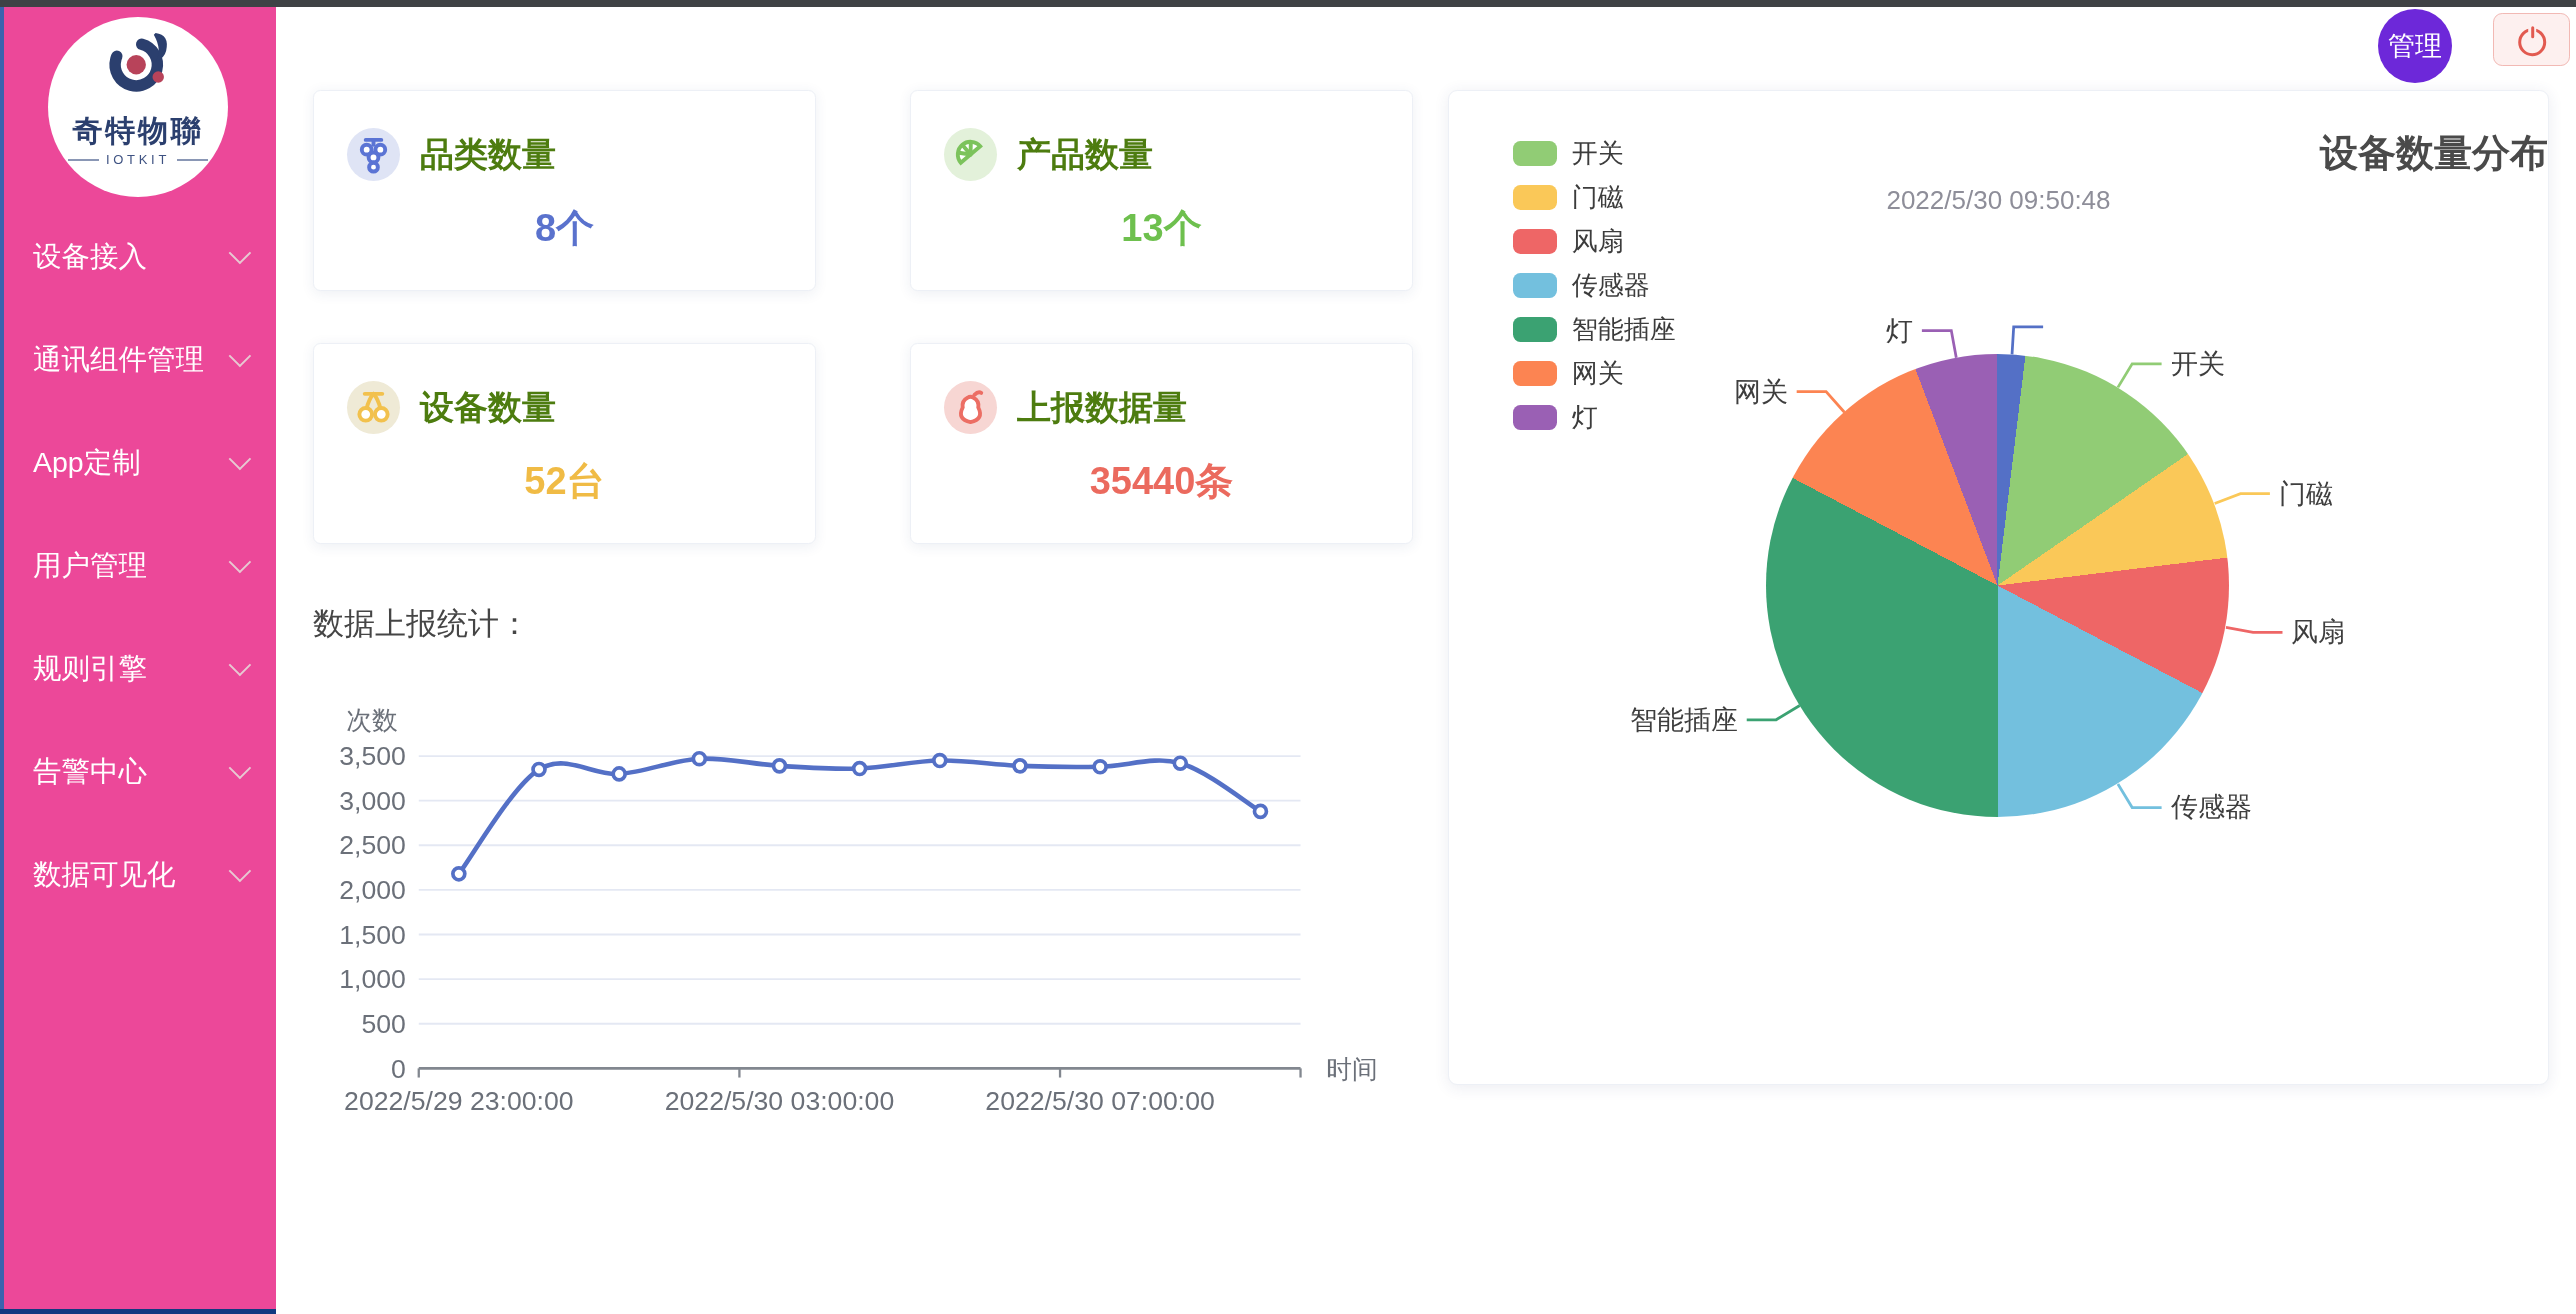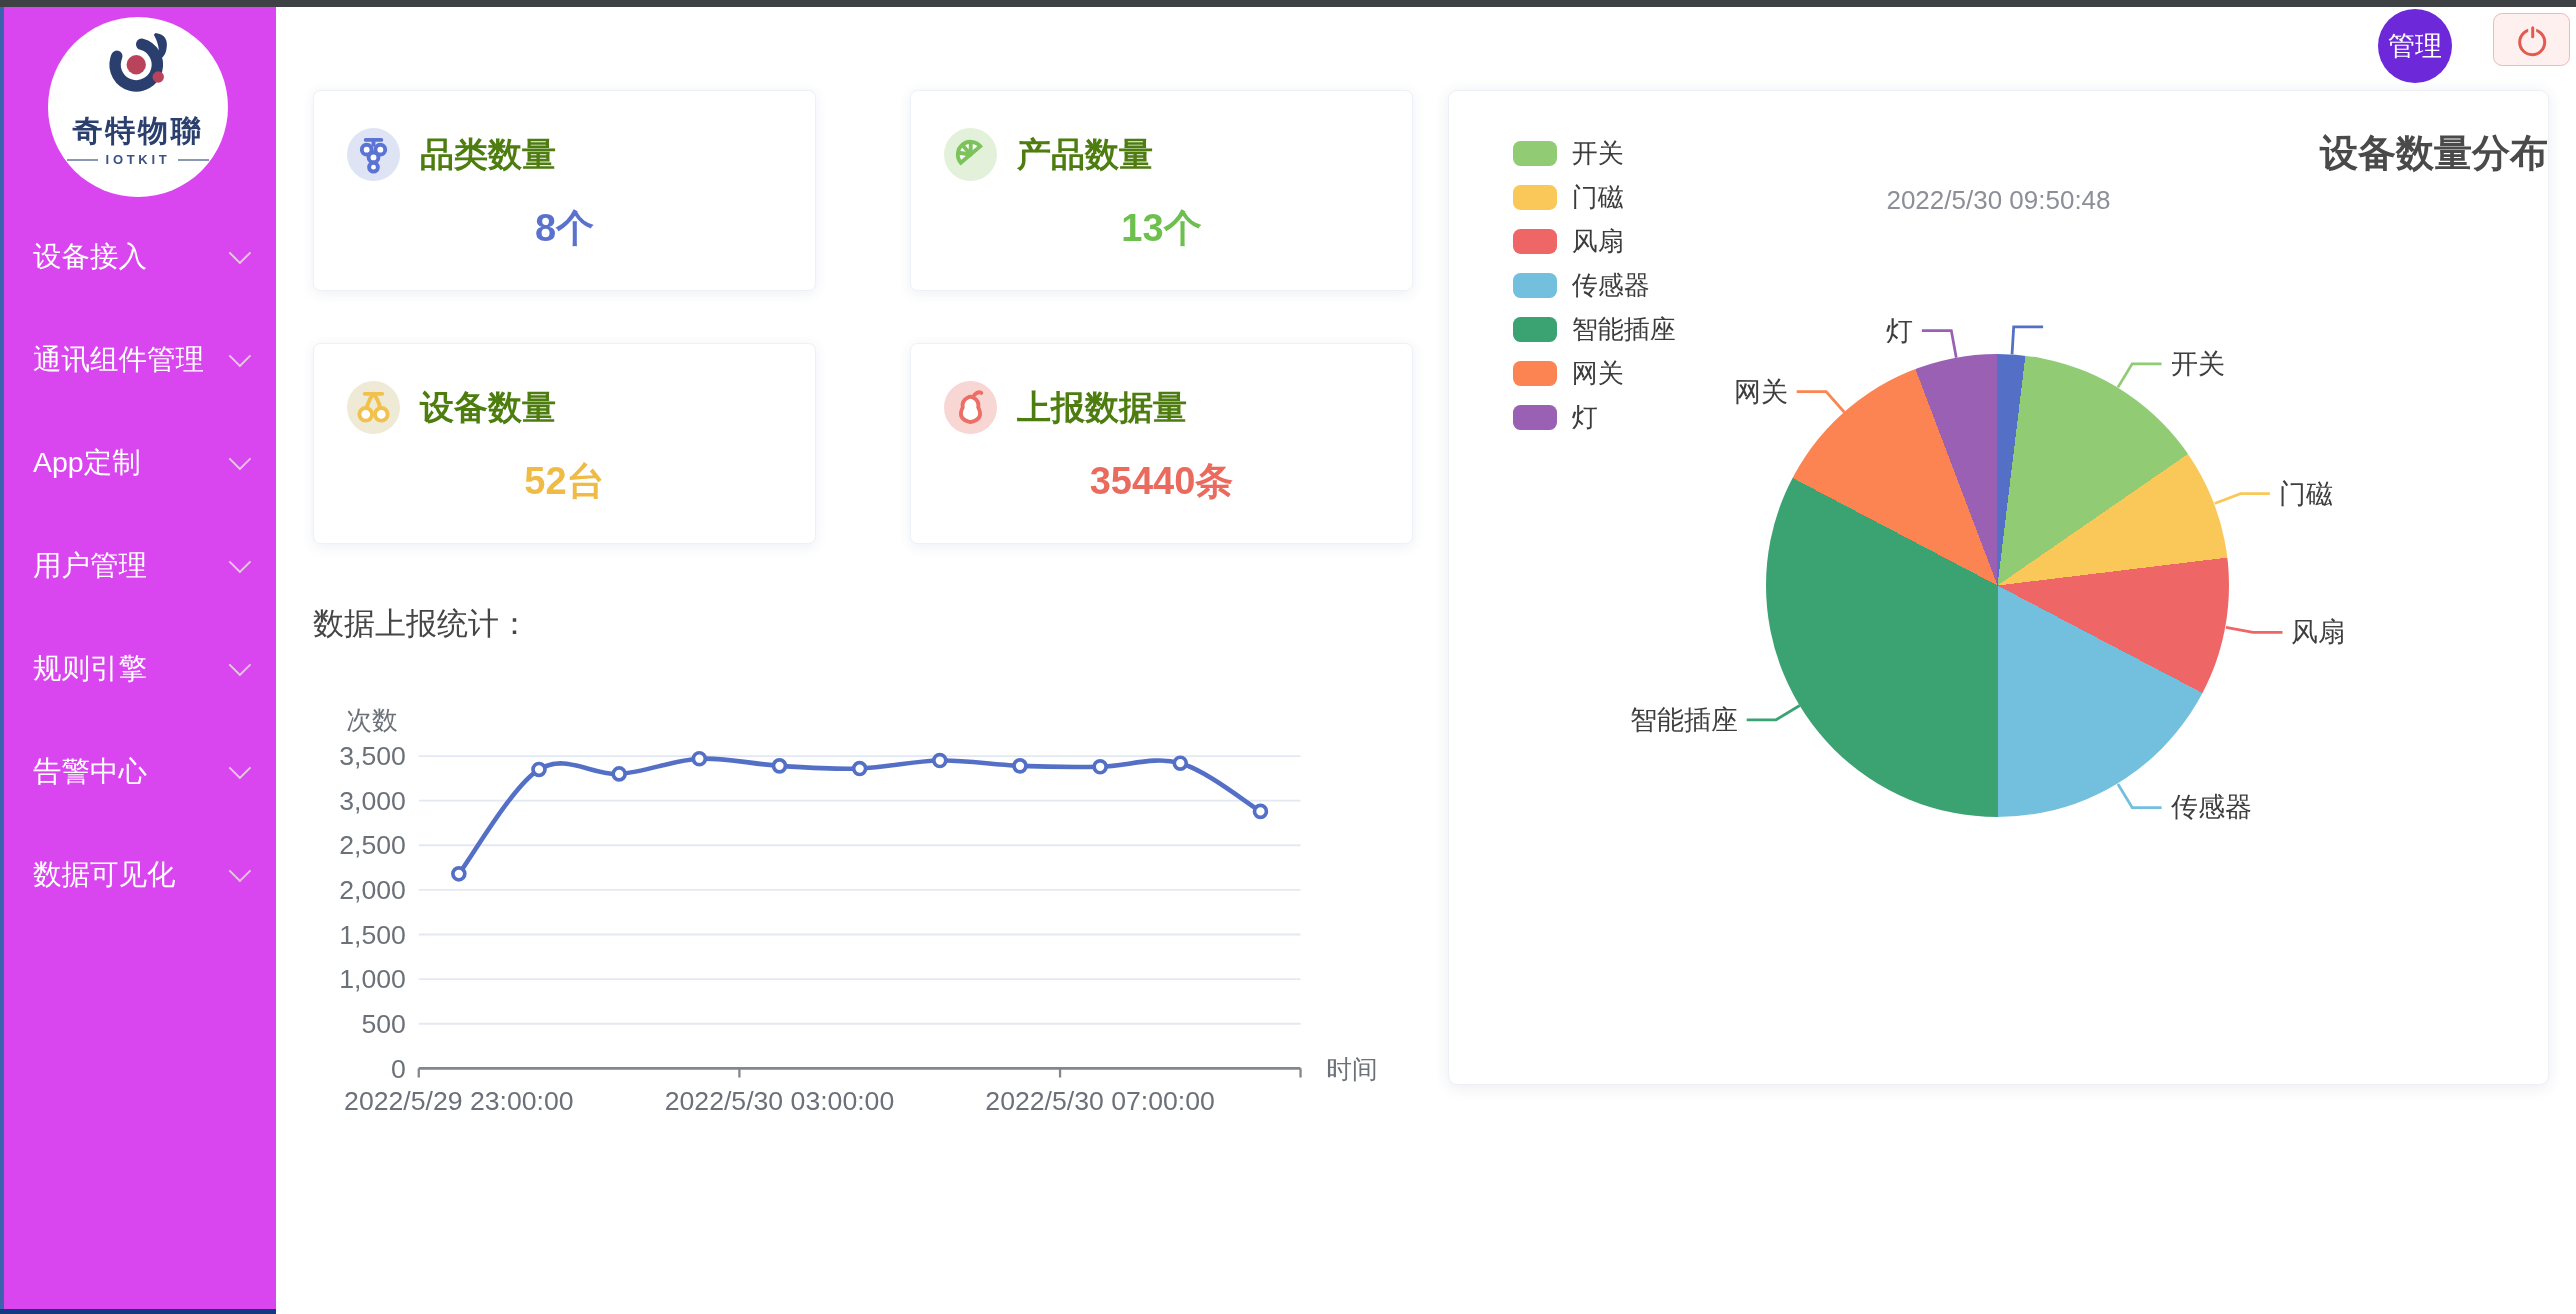--- a/index.html
+++ b/index.html
@@ -4,28 +4,28 @@
 <style>
   html,body{margin:0;padding:0;}
   body{width:2576px;height:1315px;position:relative;overflow:hidden;background:#fff;
        font-family:"Liberation Sans","DejaVu Sans",sans-serif;}
   .abs{position:absolute;}
 
   
   #top-strip{left:0;top:0;width:2576px;height:7.4px;background:#3f4245;z-index:50;}
 
   
-  #sidebar{left:0;top:0;width:276px;height:1315px;background:#d946ef;z-index:10;}
+  #sidebar{left:0;top:0;width:276px;height:1315px;background:#ec4899;z-index:10;}
   #sidebar-left-edge{left:0;top:0;width:3.7px;height:1315px;background:#3b63ae;}
   #sidebar-bottom-strip{left:0;bottom:0;width:276px;height:6.4px;background:#113a80;}
   #logo-circle{left:48px;top:16.5px;width:180px;height:180px;background:#fff;border-radius:50%;
                display:flex;flex-direction:column;align-items:center;justify-content:flex-start;}
   #logo-mark{margin-top:9.2px;width:88px;height:88px;}
   #logo-cn{font-size:30px;font-weight:700;color:#2b3f6e;letter-spacing:2.8px;line-height:33px;}
-  #logo-en{display:flex;align-items:center;gap:7.4px;margin-top:5.5px;color:#4a5b85;font-weight:bold;}
+  #logo-en{display:flex;align-items:center;gap:7.4px;margin-top:5.5px;color:#4a5b85;}
   #logo-en .ln{width:31px;height:1.8px;background:#8a97b5;}
   #logo-en .txt{font-size:13px;letter-spacing:3.7px;color:#3e5282;}
   .menu-item{position:absolute;left:33px;width:215px;height:44px;display:flex;align-items:center;
              justify-content:space-between;color:#ffffff;font-size:28.5px;cursor:pointer;text-align:right;}
   .chev{width:13.8px;height:13.8px;border-right:2.8px solid rgba(230,225,220,.85);
         border-bottom:2.8px solid rgba(230,225,220,.85);transform:rotate(45deg);margin-top:-7.4px;}
 
   
   #avatar{left:2378px;top:9.2px;width:74px;height:74px;background:#6d28d9;border-radius:50%;
           color:#fff;font-size:27px;display:flex;align-items:center;justify-content:center;cursor:pointer;}

